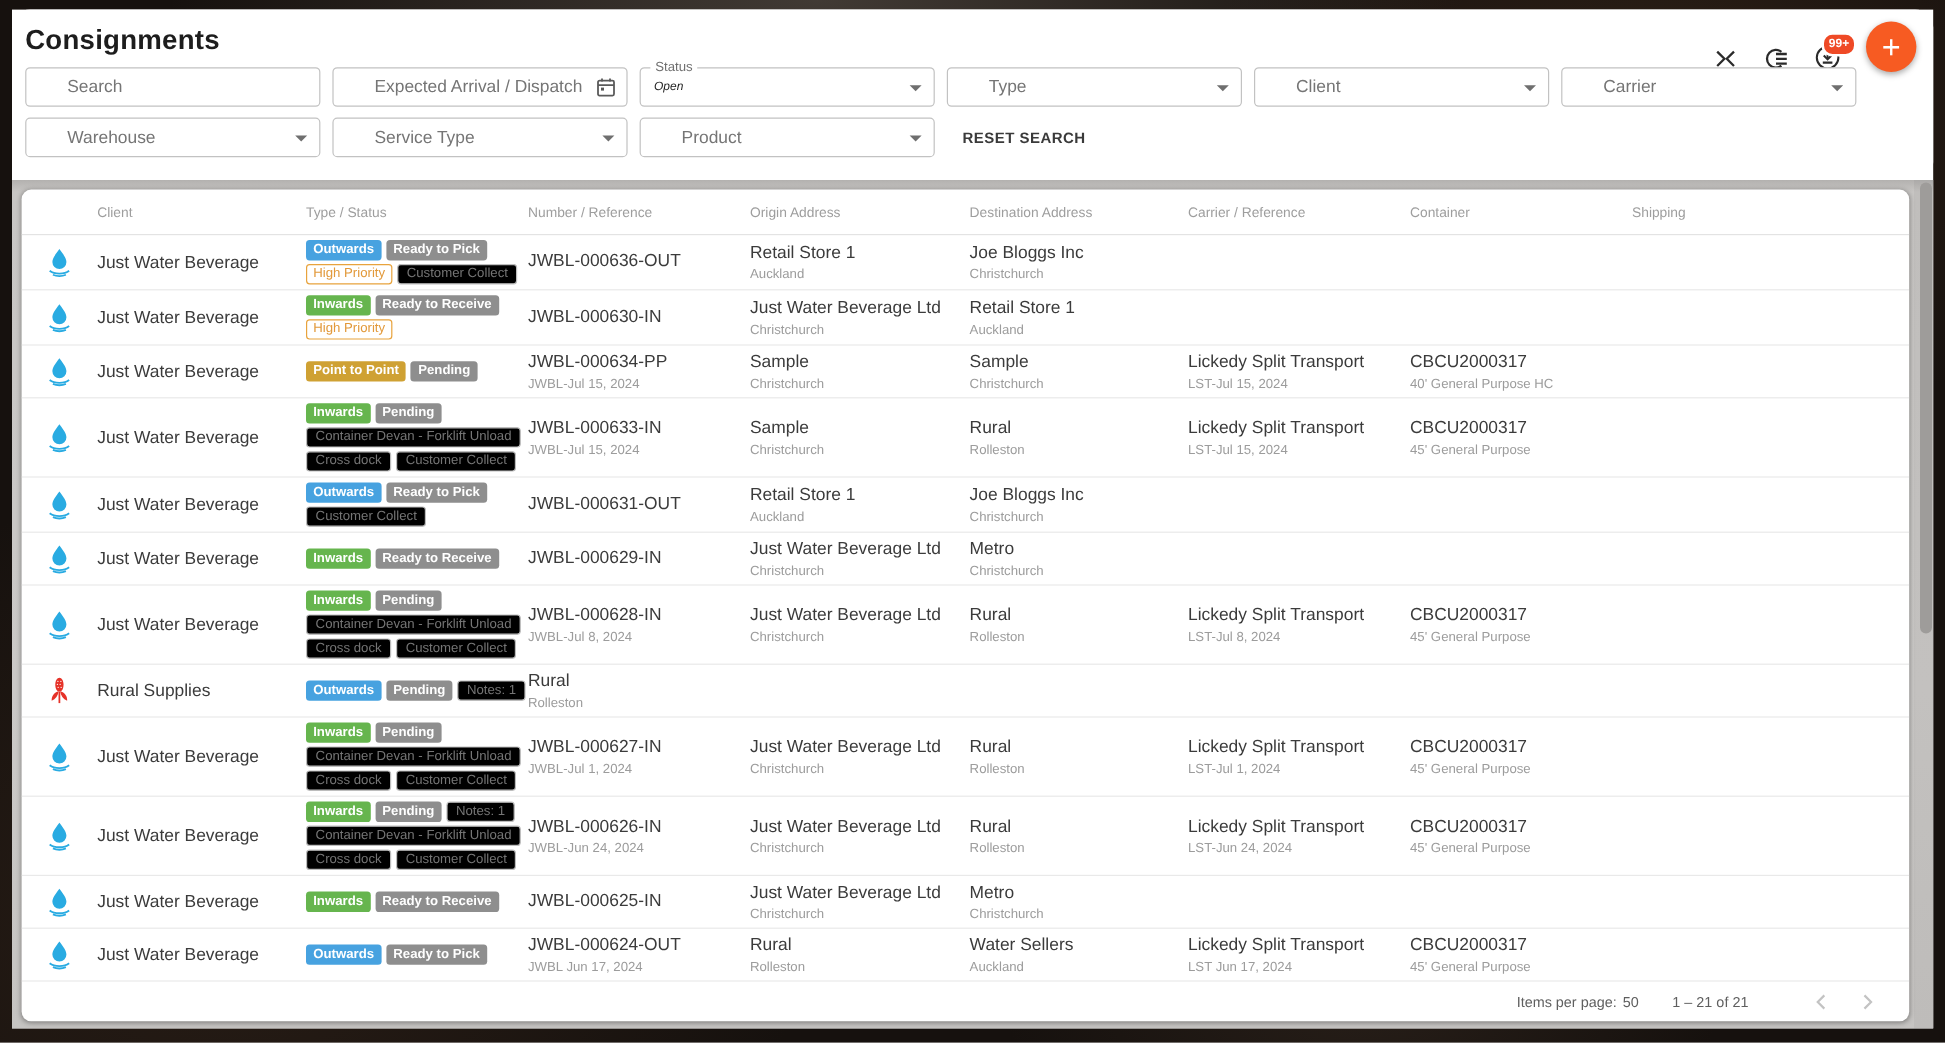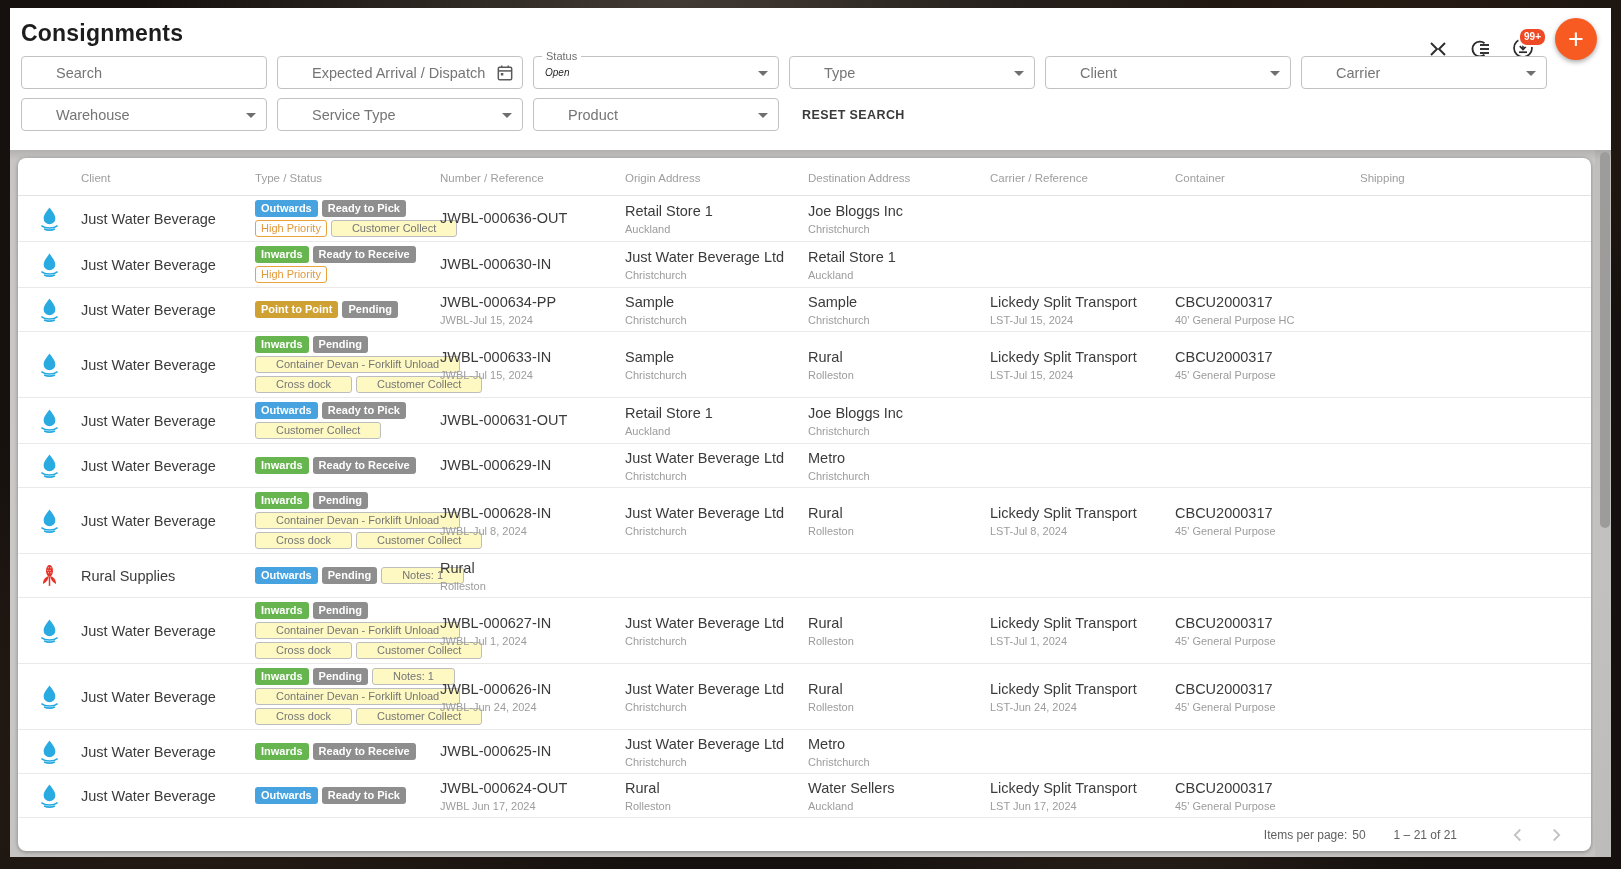--- a/index.html
+++ b/index.html
@@ -65,21 +65,21 @@
   .cell .sub  { font-size:11px; color:#9c9c9c; margin-top:3px; }
 
   .tags { display:flex; flex-direction:column; gap:3px; padding-right:8px; }
   .tagline { display:flex; gap:4px; }
   .tag { display:inline-block; font-size:11px; line-height:1; padding:3px 6px;
     border-radius:3px; white-space:nowrap; }
   .tag.blue   { background:#47a2e0; color:#fff; font-weight:700; }
   .tag.green  { background:#66b54e; color:#fff; font-weight:700; }
   .tag.gold   { background:#cfa133; color:#fff; font-weight:700; }
   .tag.gray   { background:#8e8e8e; color:#fff; font-weight:700; }
-  .tag.outline { background:#fef9c3; border:1px solid #bdbdbd; color:#757575; padding:2px 20px; }
+  .tag.outline { background:#000000; border:1px solid #bdbdbd; color:#757575; padding:2px 7px; }
   .tag.orange-outline { background:#fff; border:1px solid #e8a33d; color:#e2993a; padding:2px 5px; }
 
   .tfoot { display:flex; justify-content:flex-end; align-items:center; height:44px;
     padding-right:16px; color:#5f5f5f; font-size:12px; }
   .tfoot .ipp { margin-right:28px; display:flex; gap:5px; }
   .tfoot .range { margin-right:42px; }
   .page-btn { background:none; border:none; cursor:default; display:flex; padding:0 8px; }
 
   .vscroll-track { position:absolute; right:0; top:0; bottom:0; width:16px; background:rgba(0,0,0,.04); }
   .vscroll-thumb { position:absolute; right:1px; top:2px; width:10px; height:376px;

